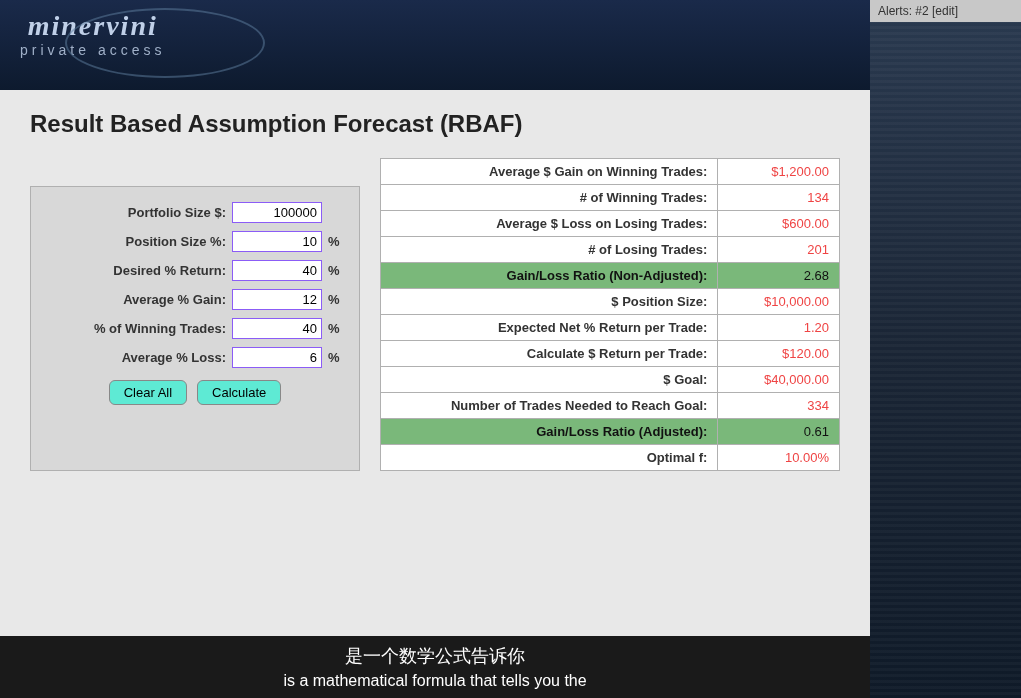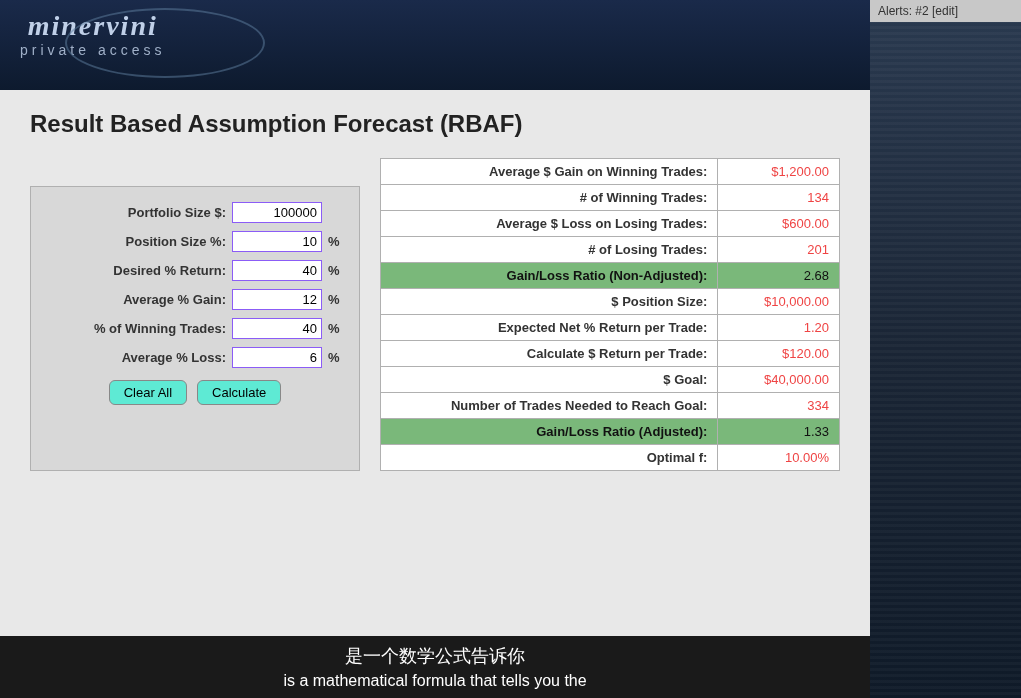--- a/index.html
+++ b/index.html
@@ -336,21 +336,21 @@
               <tr>
                 <td>$ Goal:</td>
                 <td>$40,000.00</td>
               </tr>
               <tr>
                 <td>Number of Trades Needed to Reach Goal:</td>
                 <td>334</td>
               </tr>
               <tr class="highlighted">
                 <td>Gain/Loss Ratio (Adjusted):</td>
-                <td>1.33</td>
+                <td>0.61</td>
               </tr>
               <tr>
                 <td>Optimal f:</td>
                 <td>10.00%</td>
               </tr>
             </tbody>
         </table>
       </div>
 
     </div>

